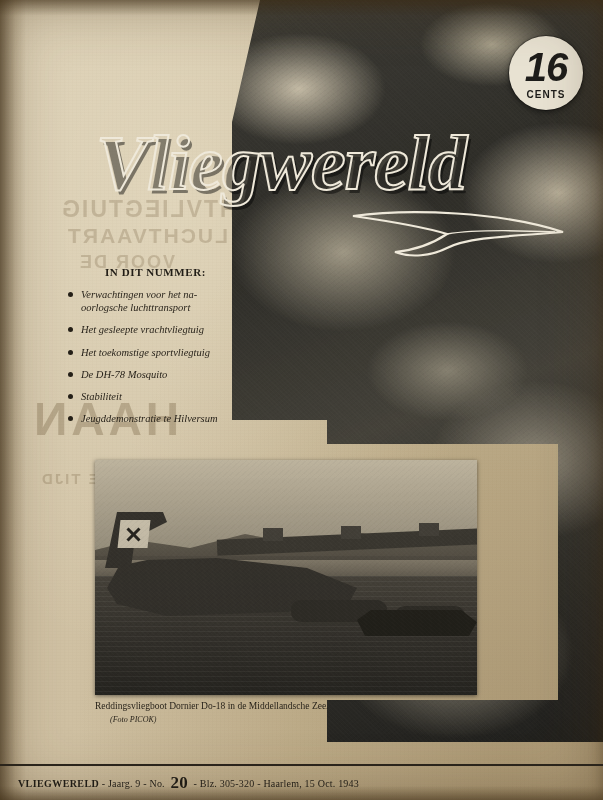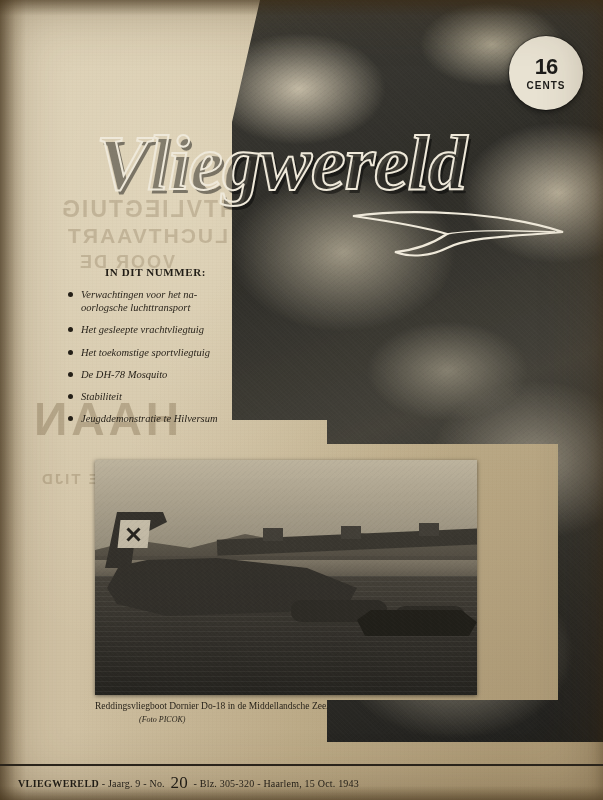--- a/index.html
+++ b/index.html
@@ -116,21 +116,21 @@
     right: 20px; top: 36px;
     width: 74px; height: 74px;
     border-radius: 50%;
     background: #e8e2d2;
     color: #1d1c1a;
     display: flex; flex-direction: column;
     align-items: center; justify-content: center;
     box-shadow: 0 0 0 1px rgba(0,0,0,.3), 0 2px 6px rgba(0,0,0,.5);
     font-family: "Liberation Sans", sans-serif;
   }
-  .price .num { font-size: 22px; font-weight: 700; line-height: 1; letter-spacing: -1px; }
+  .price .num { font-size: 40px; font-weight: 700; line-height: 1; letter-spacing: -1px; font-style: italic; }
   .price .cents { font-size: 10px; font-weight: 700; letter-spacing: 1px; margin-top: 2px; }
 
   
   .masthead {
     position: absolute;
     left: 96px; top: 124px;
     width: 432px; height: 110px;
     font-family: "Liberation Serif", serif;
   }
   .masthead .word {
@@ -271,38 +271,38 @@
     position: absolute;
     left: 95px; top: 700px;
     width: 260px;
     font-size: 9.5px;
     line-height: 1.35;
     color: #241f17;
   }
   .caption .credit {
     font-style: italic;
     font-size: 8px;
-    margin-left: 44px;
+    margin-left: 15px;
   }
 
   
   .footer {
     position: absolute;
     left: 0; right: 0; bottom: 0;
     height: 34px;
     border-top: 2px solid #2a241b;
     display: flex;
     align-items: center;
     padding-left: 18px;
     font-size: 10px;
     letter-spacing: .2px;
     color: #201c15;
   }
   .footer .brand { font-weight: 700; font-size: 10px; letter-spacing: .4px; }
-  .footer .big { font-weight: 400; font-size: 17px; padding: 0 3px; }
+  .footer .big { font-weight: 700; font-size: 17px; padding: 0 3px; }
   .footer span { white-space: pre; }
 </style>
 </head>
 <body>
 
 <div class="page">
 
   <div class="paper"></div>
   <div class="paper-noise"></div>
 

